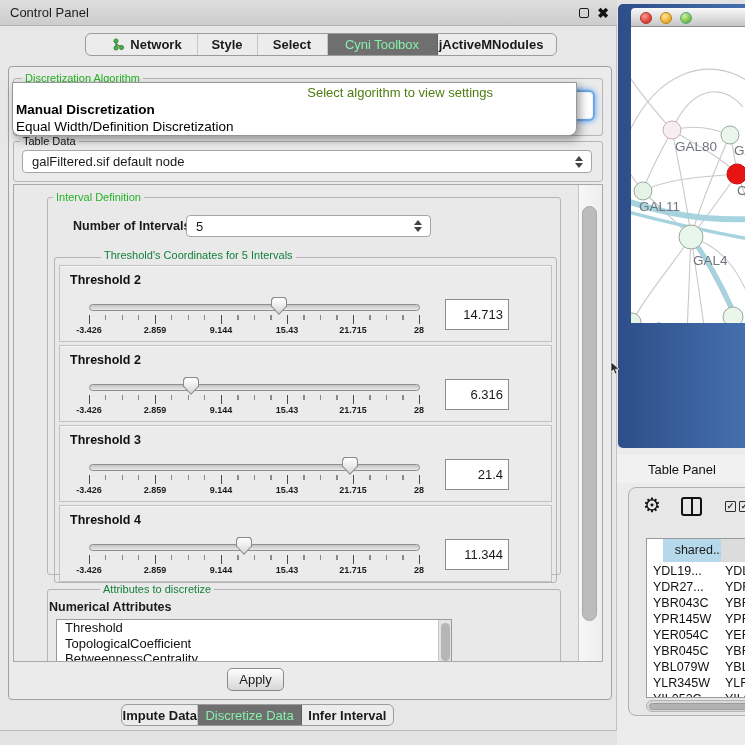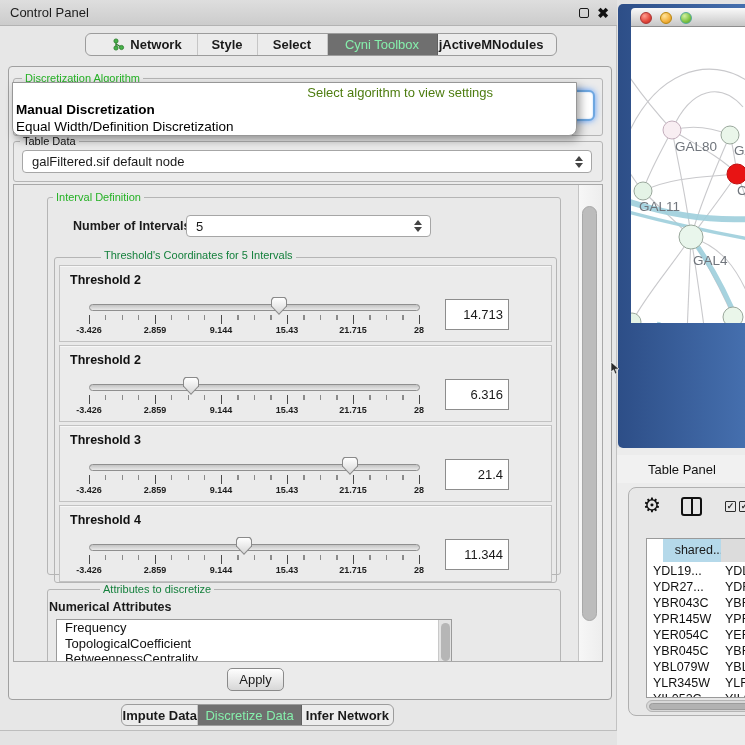--- a/index.html
+++ b/index.html
@@ -228,21 +228,21 @@
         <span class="tlab" style="left:202px;">15.43</span>
         <span class="tlab" style="left:268px;">21.715</span>
         <span class="tlab" style="left:334px;">28</span>
         <div class="valbox">11.344</div>
       </div>
 
       <div class="abs groupbox" style="left:33px;top:404px;width:514px;height:90px;"></div>
       <div class="abs group-label g-blue" style="left:44px;top:398px;background:#e9e9e9;">Attributes to discretize</div>
       <div class="abs" style="left:35px;top:415px;font-size:12.5px;font-weight:bold;">Numerical Attributes</div>
       <div class="attr-list">
-        <div class="attr-item">Frequency</div>
+        <div class="attr-item">Threshold</div>
         <div class="attr-item">TopologicalCoefficient</div>
         <div class="attr-item">BetweennessCentrality</div>
         <div class="list-vsb">
             <div class="list-vsb-thumb"></div>
           </div>
       </div>
 
       <div class="vsb-track">
         <div class="vsb-thumb"></div>
       </div>
@@ -251,21 +251,21 @@
     <div class="abs apply-btn">Apply</div>
 
     <div class="abs tabbar bottom-tabbar">
       <div class="tab" style="width:77px;">
           <span>Impute Data</span>
         </div>
       <div class="tab sel" style="width:104px;">
           <span>Discretize Data</span>
         </div>
       <div class="tab" style="width:92px;">
-          <span>Infer Network</span>
+          <span>Infer Interval</span>
         </div>
     </div>
   </div>
 
   <div class="abs net-window">
     <div class="net-titlebar">
       <div class="light l-red"></div>
       <div class="light l-yellow"></div>
       <div class="light l-green"></div>
     </div>

